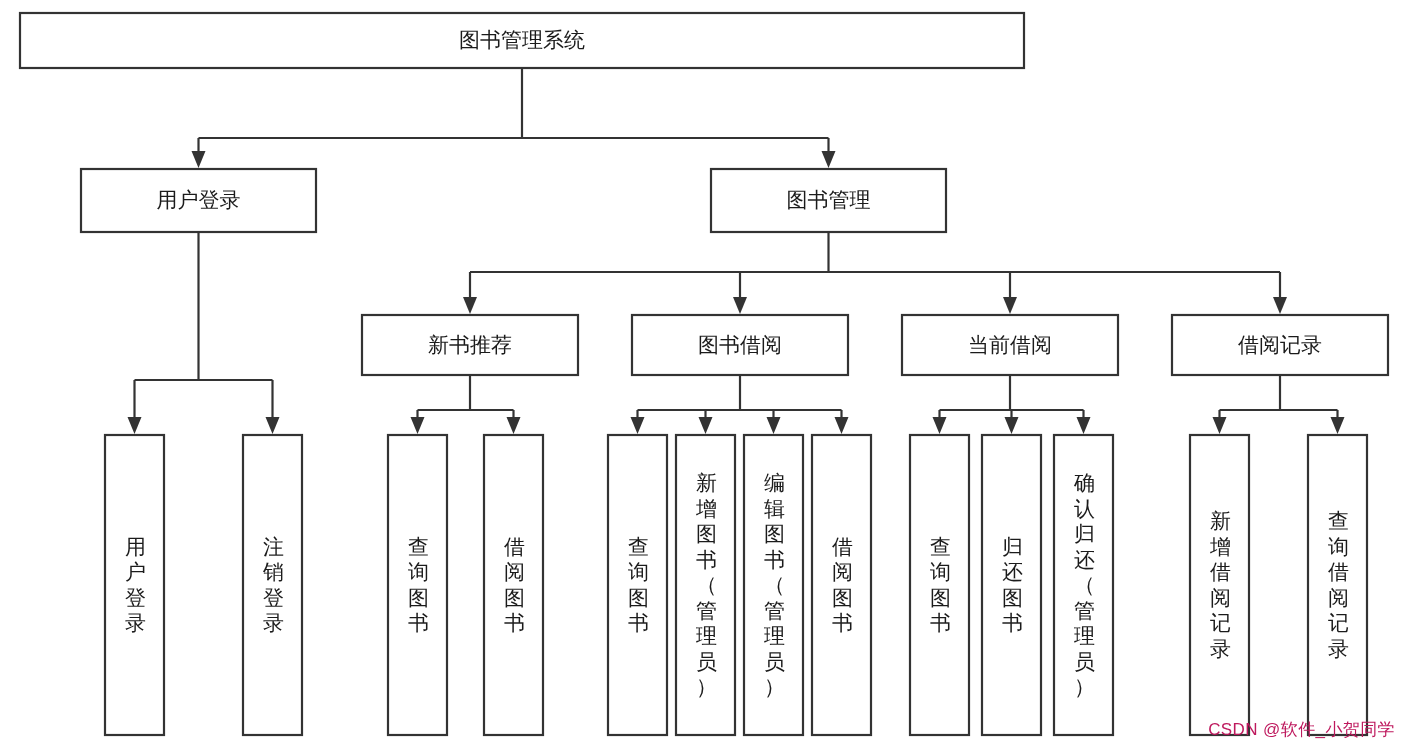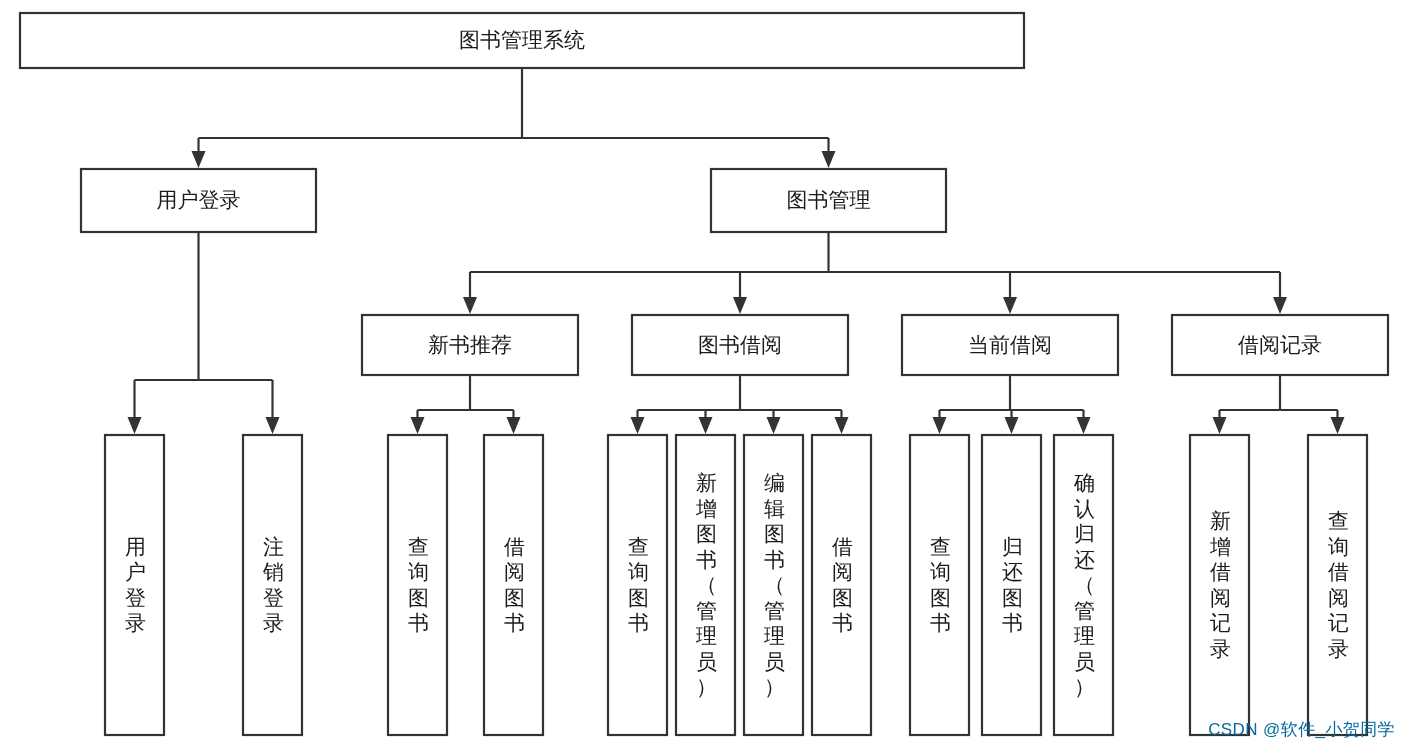--- a/index.html
+++ b/index.html
@@ -46,21 +46,21 @@
   .arrow-head {
     fill: #333333;
     stroke: none;
   }
   .watermark {
     position: absolute;
     right: 10px;
     bottom: 6px;
     font-family: "Liberation Sans", "DejaVu Sans", sans-serif;
     font-size: 17px;
-    color: #0369a1;
+    color: #be185d;
     white-space: nowrap;
     letter-spacing: 0.4px;
   }
 </style>
 </head>
 <body>
 
 <div id="diagram-root">
   <svg id="diagram-svg" width="1405" height="747" viewBox="0 0 1405 747" xmlns="http://www.w3.org/2000/svg">
       <g>

